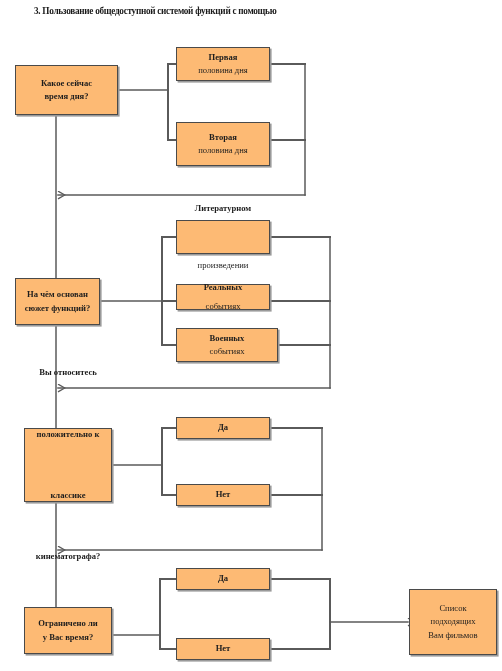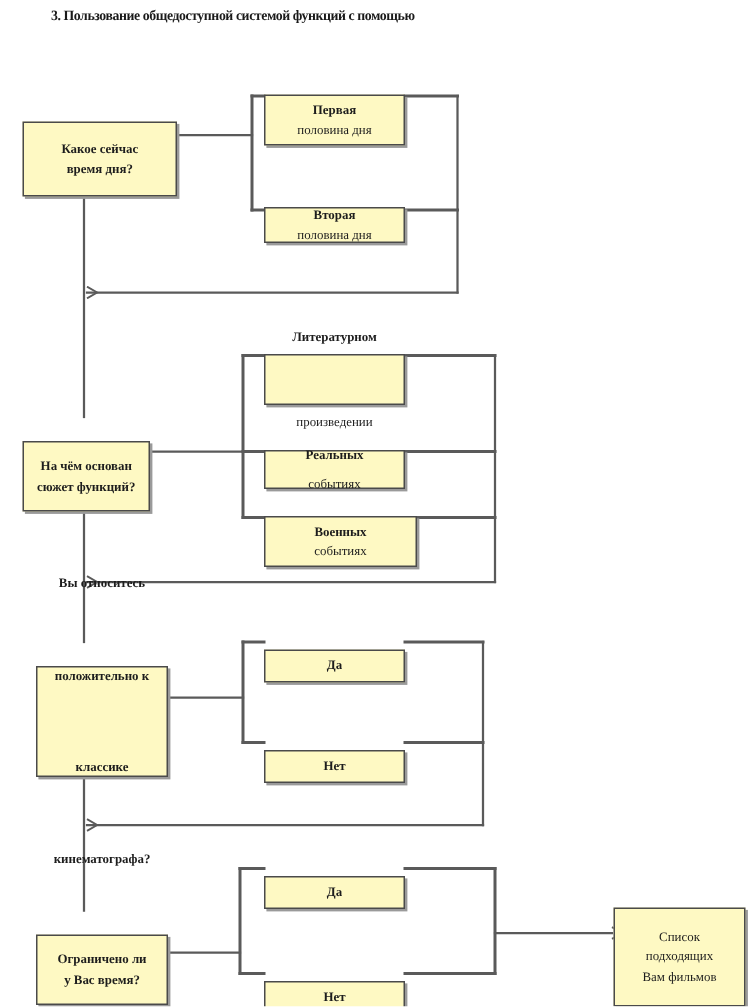--- a/index.html
+++ b/index.html
@@ -27,35 +27,34 @@
     white-space: nowrap;
     overflow: hidden;
     font-family: "Liberation Serif", "DejaVu Serif", serif;
     filter: blur(0.35px);
     transform: scaleX(0.97);
     transform-origin: left center;
   }
   .node {
     position: absolute;
     box-sizing: border-box;
-    background: #fef9c3;
+    background: #fdba74;
     border: 1.6px solid #4a4a4a;
     box-shadow: 1.6px 1.6px 0 0 #9a9a9a;
     display: flex;
     flex-direction: column;
     align-items: center;
     justify-content: center;
     text-align: center;
     color: #1d1d1d;
     font-size: 8.6px;
     line-height: 1.55;
     padding: 2px 3px;
     z-index: 3;
     filter: blur(0.18px);
-    margin-top: 16px;
   }
   .node.question { font-weight: bold; }
   .node.option { font-weight: normal; }
   .node.option .ln1 { font-weight: bold; }
   .node.result { font-weight: normal; }
   .node.result .ln1 { font-weight: normal; }
   .node span { display: block; white-space: nowrap; }
 
   svg#wires {
     position: absolute;
@@ -139,21 +138,21 @@
   <div class="node question" style="left:15px; top:65px; width:103px; height:50px;">
     <span class="ln1">Какое сейчас</span>
     <span class="ln2">время дня?</span>
   </div>
 
   <div class="node option" style="left:176px; top:47px; width:94px; height:34px;">
     <span class="ln1">Первая</span>
     <span class="ln2">половина дня</span>
   </div>
 
-  <div class="node option" style="left:176px; top:122px; width:94px; height:24px;">
+  <div class="node option" style="left:176px; top:122px; width:94px; height:44px;">
     <span class="ln1">Вторая</span>
     <span class="ln2">половина дня</span>
   </div>
 
   <div class="node question" style="left:15px; top:278px; width:85px; height:47px;">
     <span class="ln1">На чём основан</span>
     <span class="ln2">сюжет функций?</span>
   </div>
 
   <div class="node option" style="left:176px; top:220px; width:94px; height:34px;gap:44px;">

